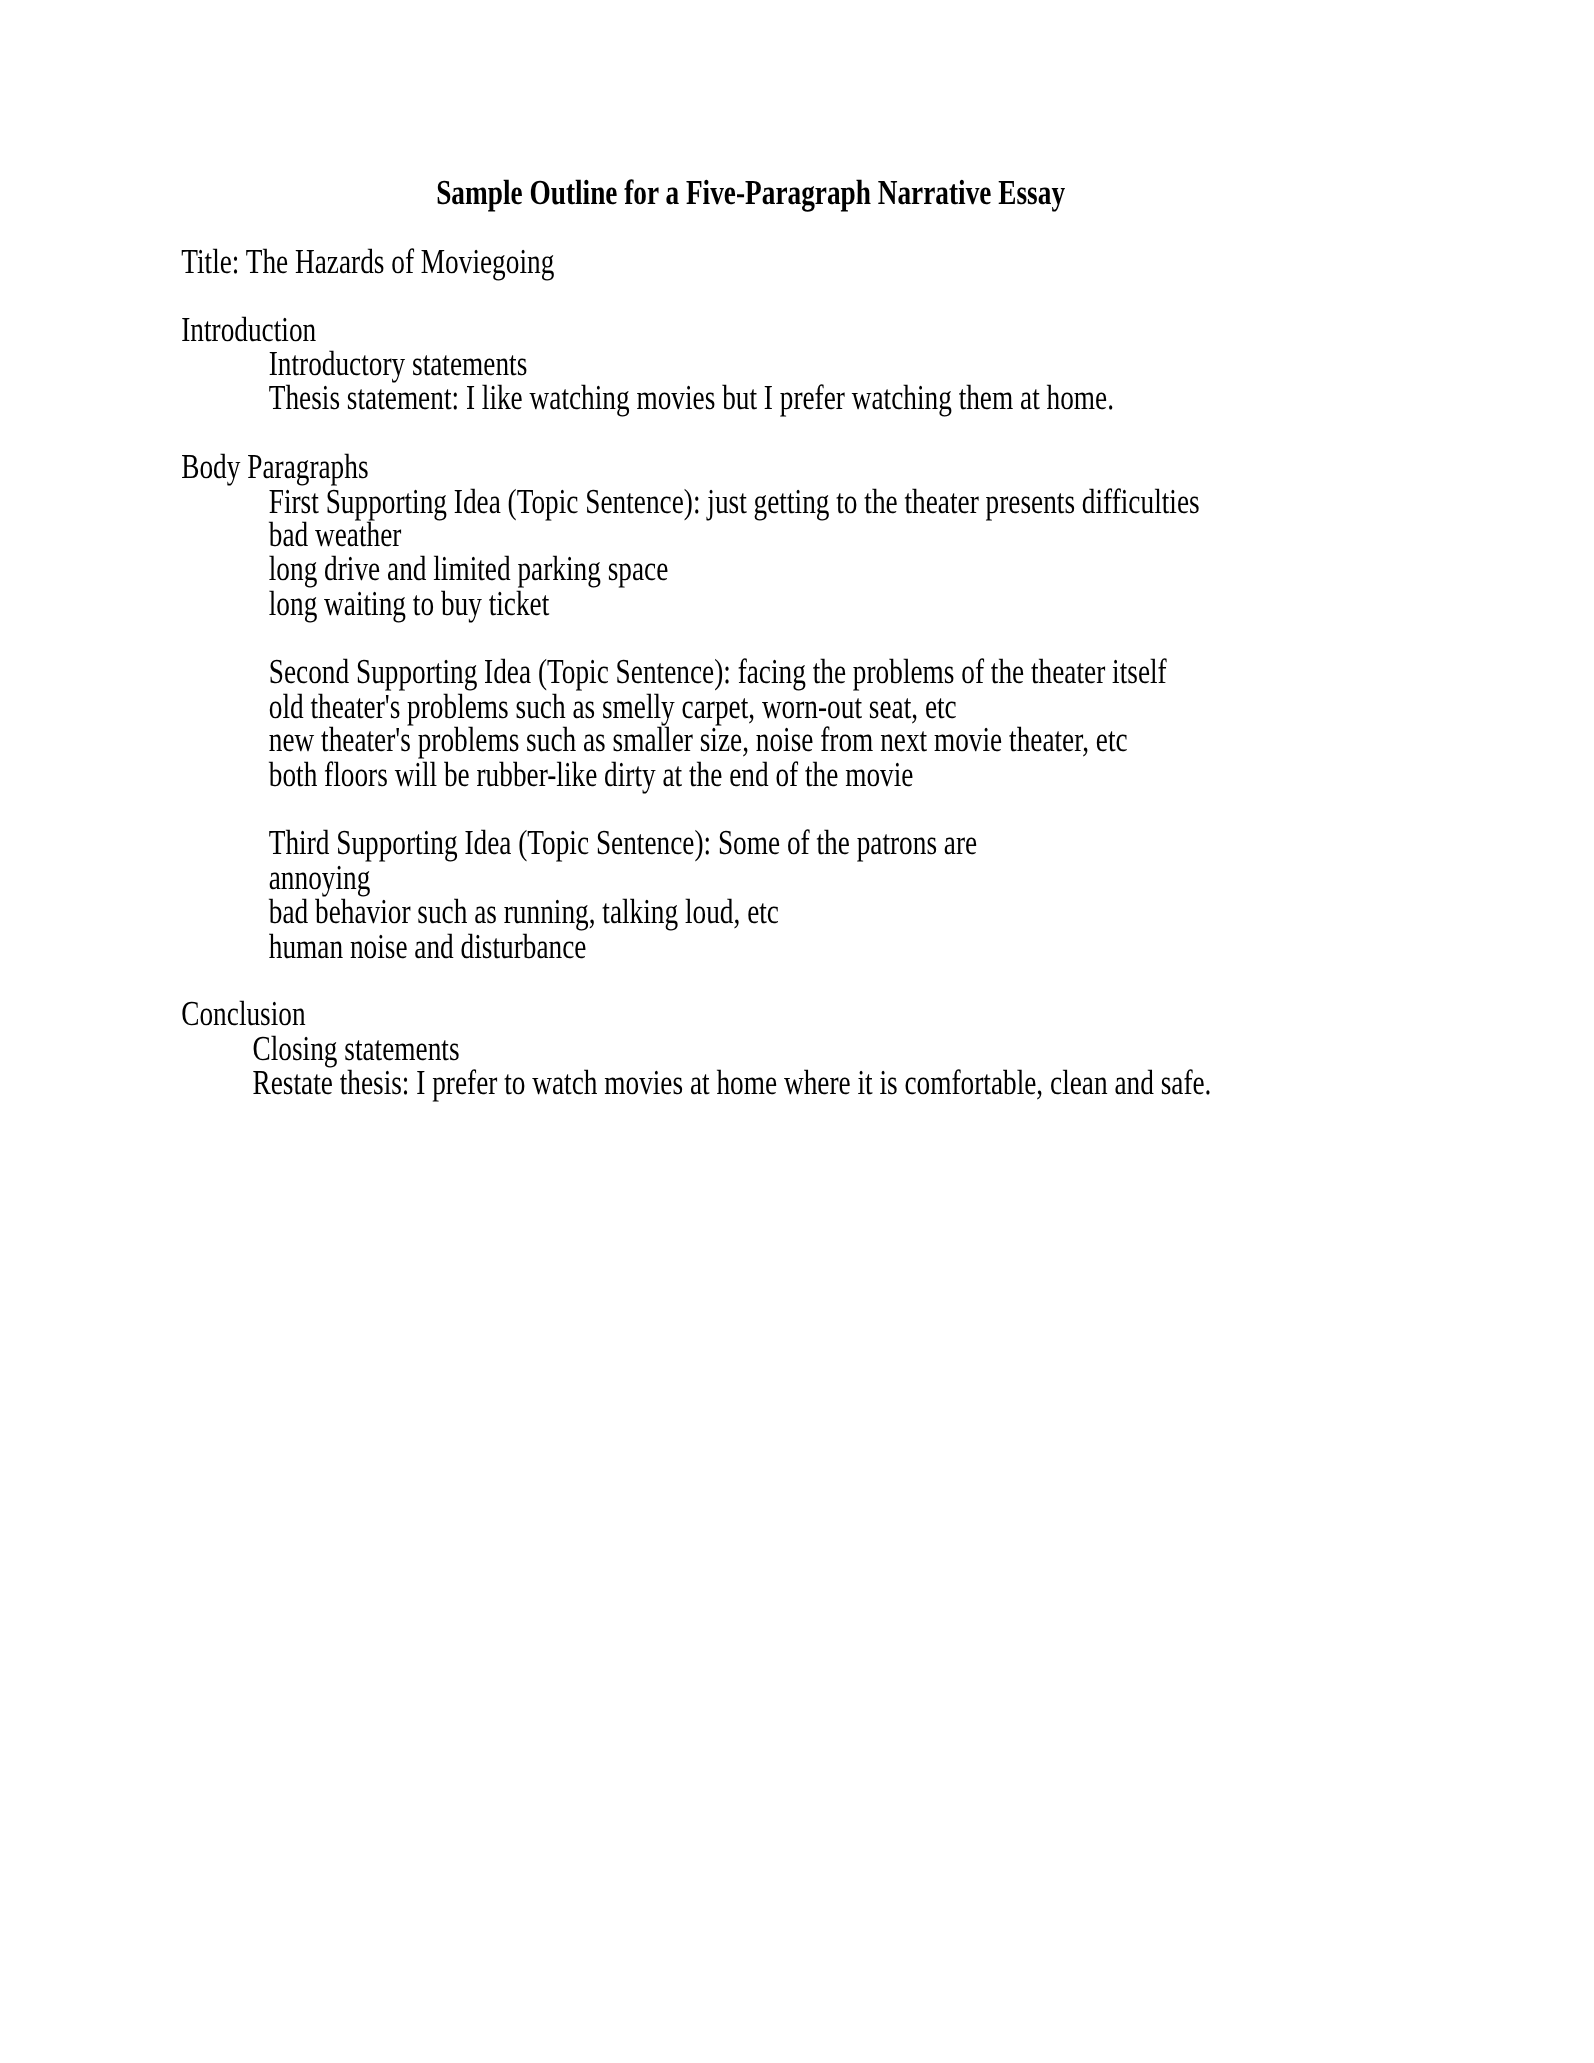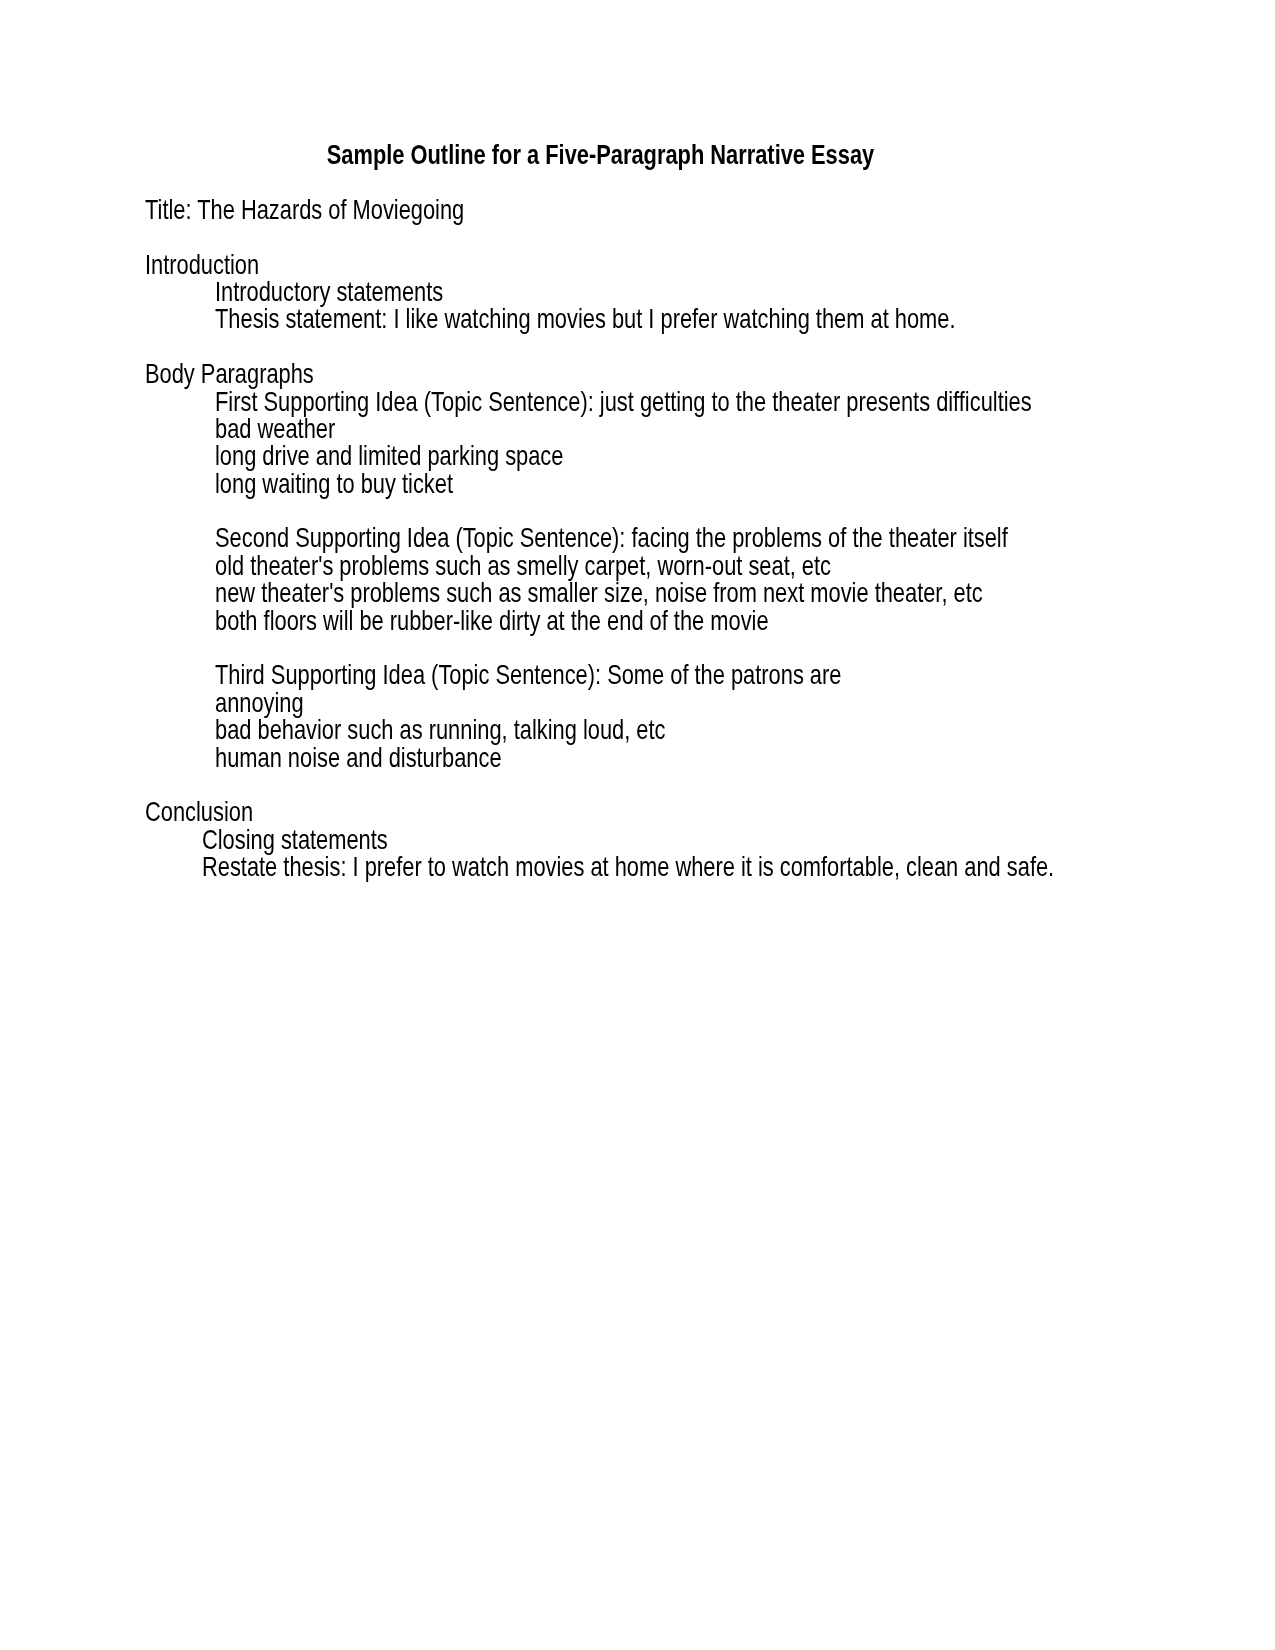--- a/index.html
+++ b/index.html
@@ -6,21 +6,21 @@
     margin: 0;
     padding: 0;
     background: #ffffff;
   }
   .page {
     position: relative;
     width: 1201px;
     height: 1650px;
     background: var(--background, #ffffff);
     color: var(--text, #000000);
-    font-family: Liberation Sans, sans-serif;
+    font-family: Liberation Serif, serif;
     box-sizing: border-box;
     padding: 141px 145px 0 145px;
     overflow: hidden;
   }
   .line {
     height: 27.4px;
     line-height: 27.4px;
     font-size: 28px;
     white-space: nowrap;
     transform: scaleX(0.78);

